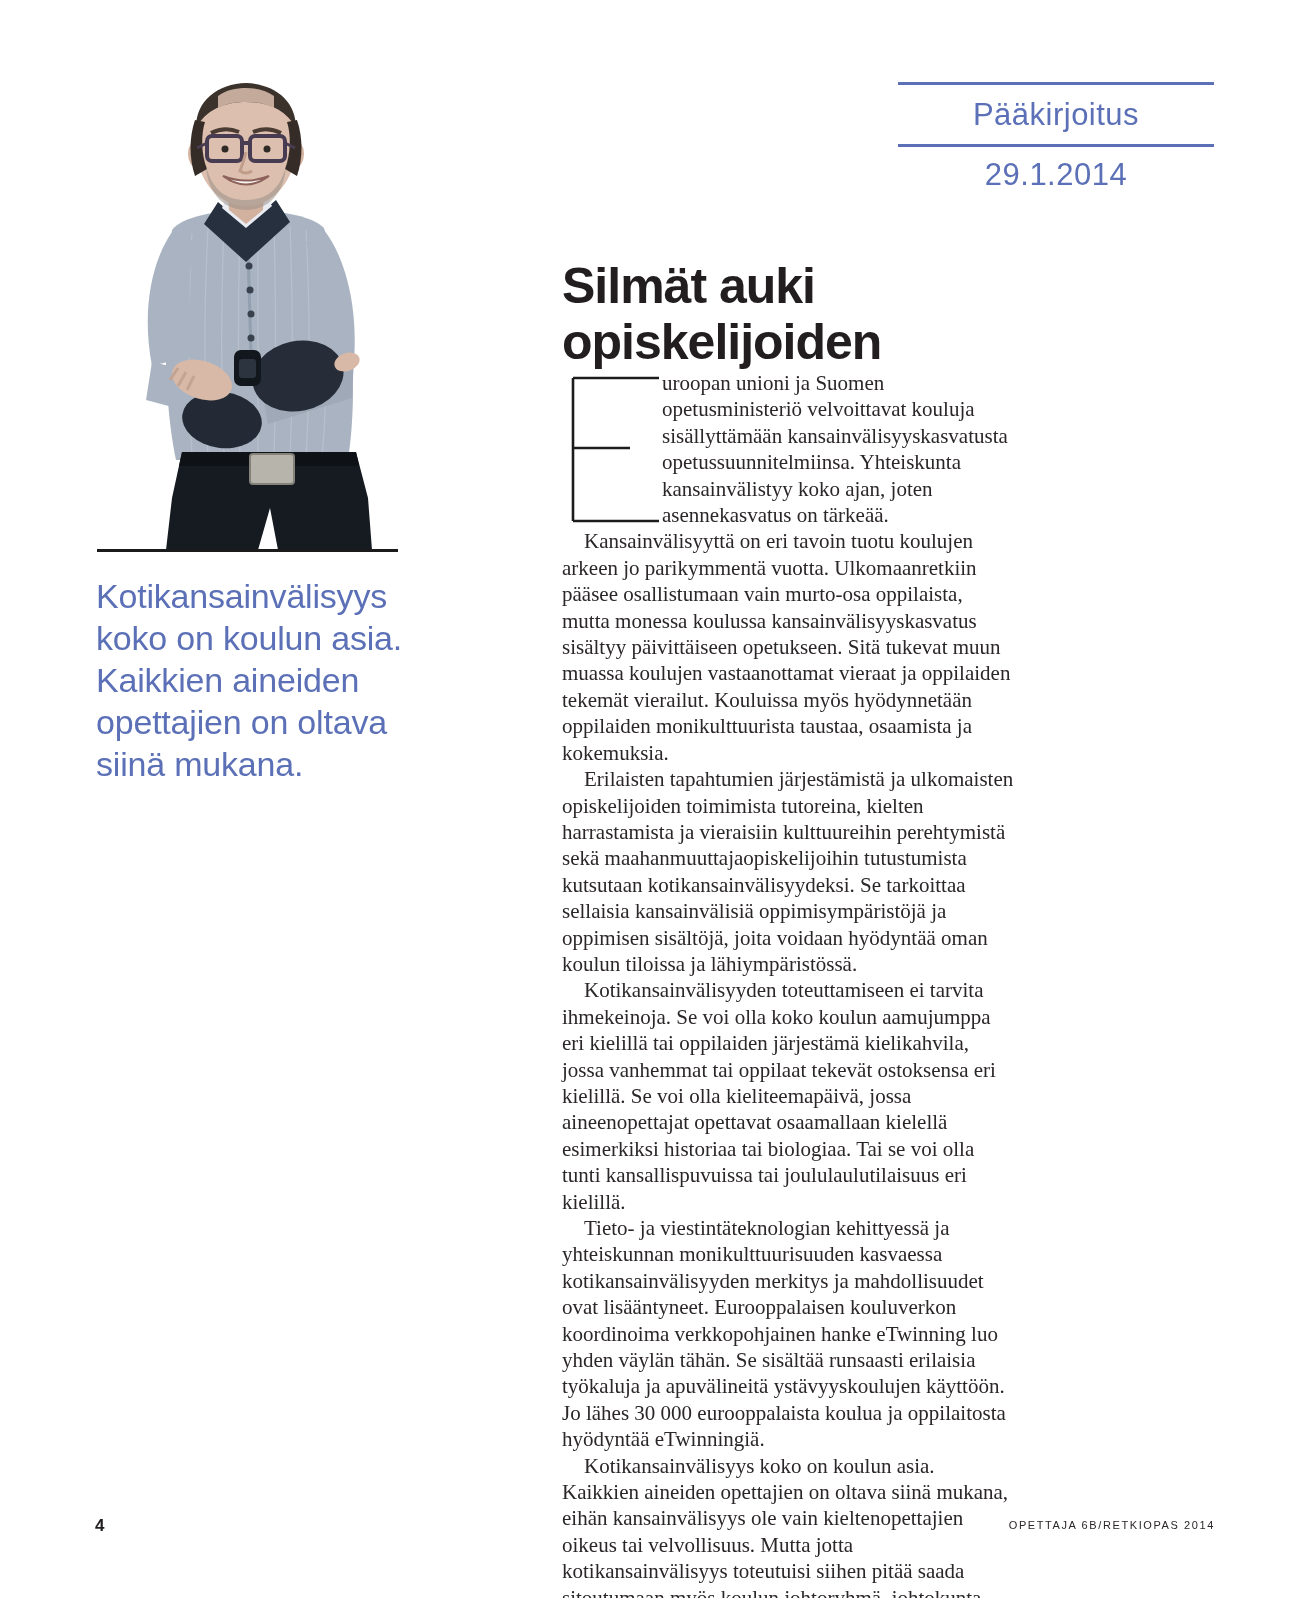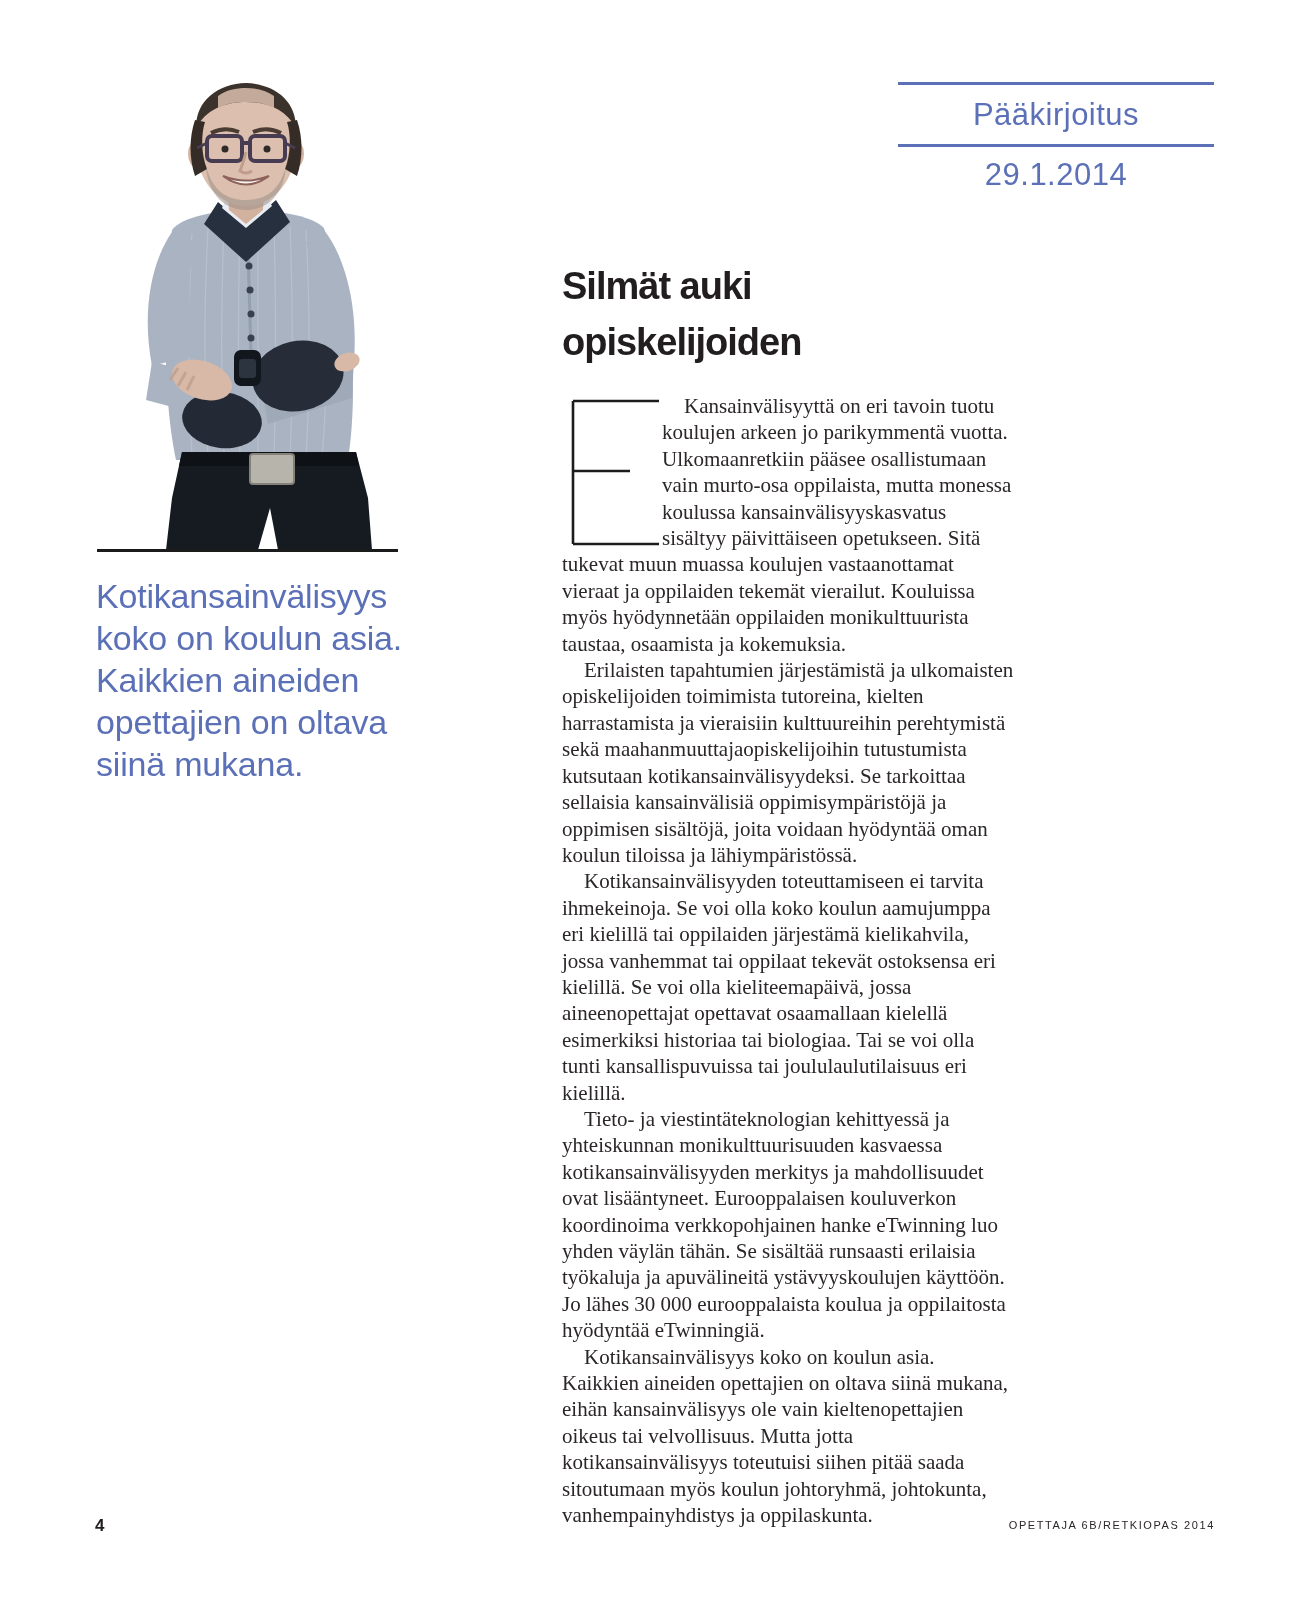--- a/index.html
+++ b/index.html
@@ -25,22 +25,22 @@
   .photo-rule { position:absolute; left:97px; top:549px; width:301px; height:3px; background:#1b1b1b; }
   .pull-quote {
     position:absolute; left:96px; top:575px; width:340px;
     color:#5b70b6; font-size:34px; line-height:42px; font-weight:400;
     letter-spacing:-0.2px;
   }
 
   
   .main-col { position:absolute; left:562px; top:258px; width:452px; }
   .headline {
-    color:#221e1f; font-weight:700; font-size:38px; line-height:56px;
-    letter-spacing:-1px; margin-bottom:23px;
+    color:#221e1f; font-weight:700; font-size:50px; line-height:56px;
+    letter-spacing:-1px; 
   }
   .headline span { display:block; }
   .body-copy {
     font-family:"Liberation Serif", serif; color:#2b2627;
     font-size:21px; line-height:26.4px; text-align:left;
   }
   .body-copy p { margin:0; }
   .body-copy p.indent { text-indent:22px; }
   .dropcap {
     float:left; width:100px; height:152px; margin-top:5px;
@@ -162,20 +162,21 @@
       <span class="dropcap">
         <svg viewBox="0 0 100 152" width="100" height="152" aria-hidden="true">
           <g stroke="#1c1c1c" stroke-width="2.6" fill="none">
             <path d="M11 3 V 146"></path>
             <path d="M11 3 H 97"></path>
             <path d="M11 73 H 68"></path>
             <path d="M11 146 H 97"></path>
           </g>
         </svg>
       </span>
+      <p>uroopan unioni ja Suomen opetusministeriö velvoittavat kouluja sisällyttämään kansainvälisyyskasvatusta opetussuunnitelmiinsa. Yhteiskunta kansainvälistyy koko ajan, joten asennekasvatus on tärkeää.</p>
       <p class="indent">Kansainvälisyyttä on eri tavoin tuotu koulujen arkeen jo parikymmentä vuotta. Ulkomaanretkiin pääsee osallistumaan vain murto-osa oppilaista, mutta monessa koulussa kansainvälisyyskasvatus sisältyy päivittäiseen opetukseen. Sitä tukevat muun muassa koulujen vastaanottamat vieraat ja oppilaiden tekemät vierailut. Kouluissa myös hyödynnetään oppilaiden monikulttuurista taustaa, osaamista ja kokemuksia.</p>
       <p class="indent">Erilaisten tapahtumien järjestämistä ja ulkomaisten opiskelijoiden toimimista tutoreina, kielten harrastamista ja vieraisiin kulttuureihin perehtymistä sekä maahanmuuttajaopiskelijoihin tutustumista kutsutaan kotikansainvälisyydeksi. Se tarkoittaa sellaisia kansainvälisiä oppimisympäristöjä ja oppimisen sisältöjä, joita voidaan hyödyntää oman koulun tiloissa ja lähiympäristössä.</p>
       <p class="indent">Kotikansainvälisyyden toteuttamiseen ei tarvita ihmekeinoja. Se voi olla koko koulun aamujumppa eri kielillä tai oppilaiden järjestämä kielikahvila, jossa vanhemmat tai oppilaat tekevät ostoksensa eri kielillä. Se voi olla kieliteemapäivä, jossa aineenopettajat opettavat osaamallaan kielellä esimerkiksi historiaa tai biologiaa. Tai se voi olla tunti kansallispuvuissa tai joululaulutilaisuus eri kielillä.</p>
       <p class="indent">Tieto- ja viestintäteknologian kehittyessä ja yhteiskunnan monikulttuurisuuden kasvaessa kotikansainvälisyyden merkitys ja mahdollisuudet ovat lisääntyneet. Eurooppalaisen kouluverkon koordinoima verkkopohjainen hanke eTwinning luo yhden väylän tähän. Se sisältää runsaasti erilaisia työkaluja ja apuvälineitä ystävyyskoulujen käyttöön. Jo lähes 30 000 eurooppalaista koulua ja oppilaitosta hyödyntää eTwinningiä.</p>
       <p class="indent"><span>Kotikansainvälisyys koko on koulun asia. Kaikkien aineiden opettajien on oltava siinä mukana, eihän kansainvälisyys ole vain kieltenopettajien oikeus tai velvollisuus. Mutta jotta kotikansainvälisyys toteutuisi siihen pitää saada sitoutumaan myös koulun johtoryhmä, johtokunta, vanhempainyhdistys ja oppilaskunta.</span></p>
     </div>
 
   </div>
 
   <div class="footer-page-number">4</div>

